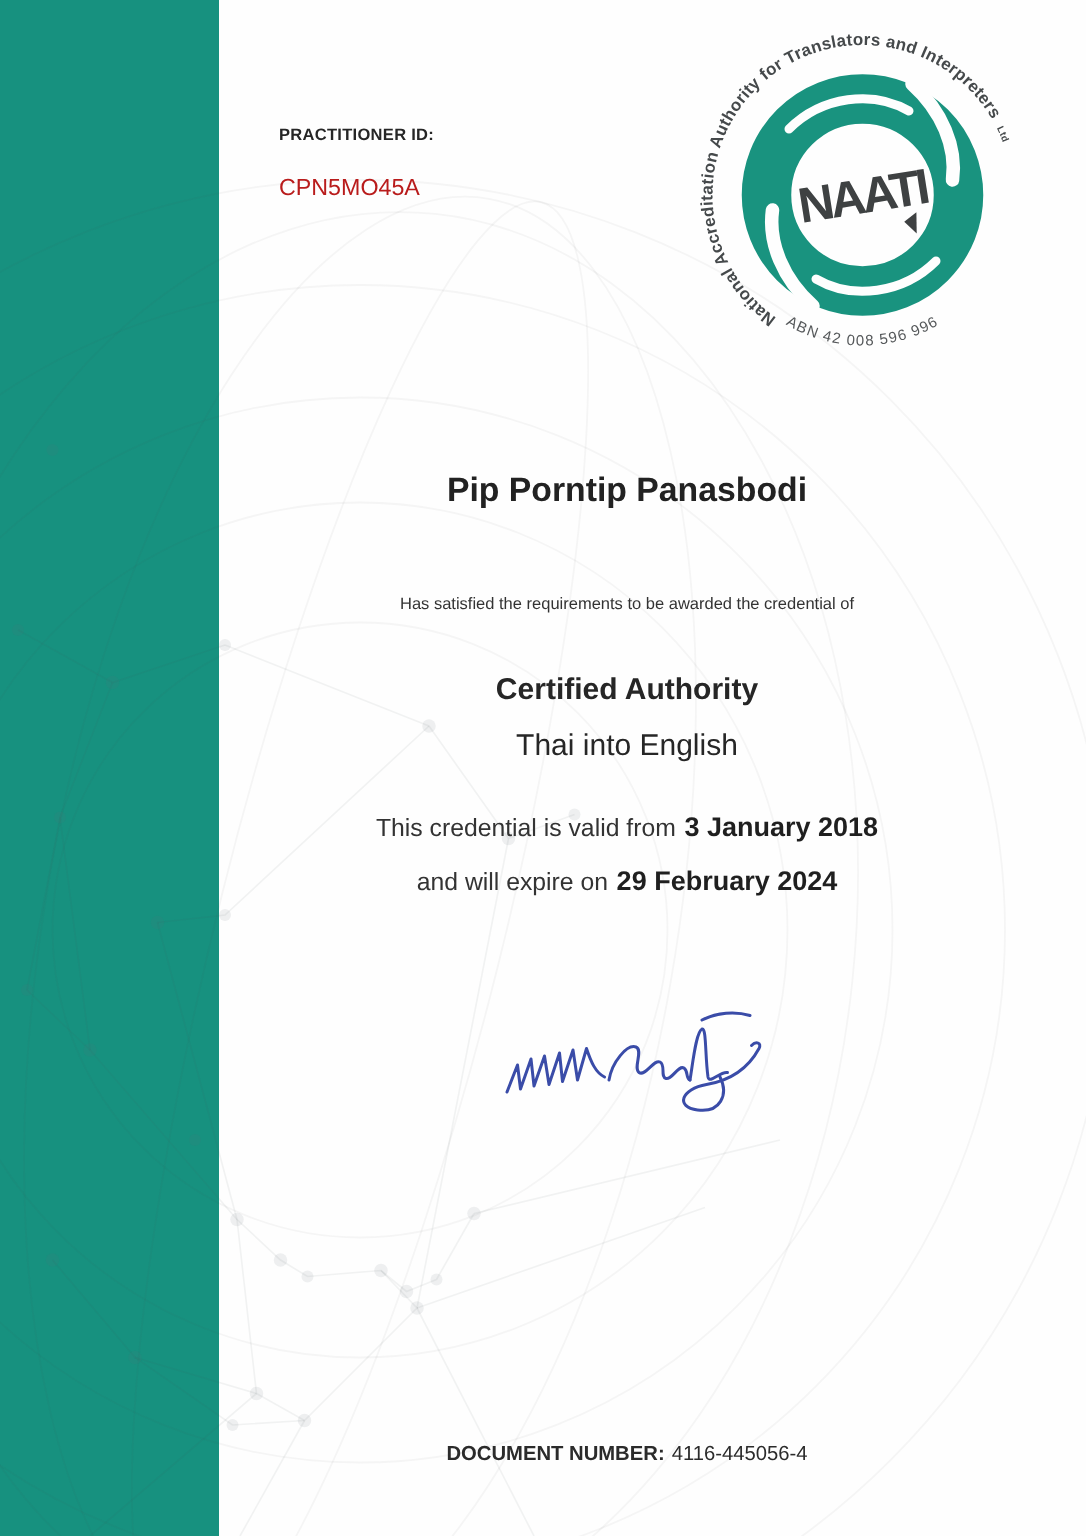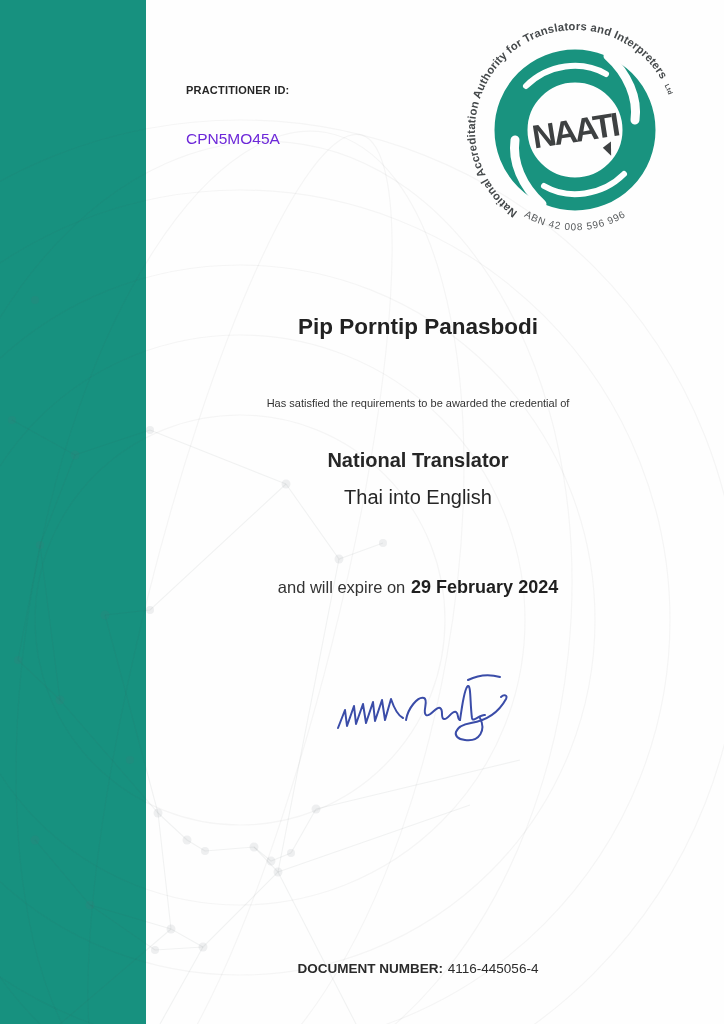--- a/index.html
+++ b/index.html
@@ -11,21 +11,21 @@
   }
   .teal-band{
     position:absolute;left:0;top:0;width:146px;height:1024px;
     background:#17917F;z-index:1;
   }
   .bg-pattern{position:absolute;left:0;top:0;width:724px;height:1024px;z-index:2;}
   .content{position:absolute;left:0;top:0;width:724px;height:1024px;z-index:3;}
 
   .practitioner{position:absolute;left:186px;top:84px;width:260px;text-align:left;}
   .practitioner .label{font-weight:bold;font-size:11px;letter-spacing:.2px;color:#262626;}
-  .practitioner .value{font-size:15.5px;margin-top:34px;color:#6d28d9;}
+  .practitioner .value{font-size:15.5px;margin-top:21px;color:#b91c1c;}
 
   .logo{position:absolute;left:460px;top:18px;width:230px;height:236px;}
 
   .main-col{position:absolute;left:138px;top:0;width:560px;height:956px;}
   .main-col .line{position:absolute;left:0;width:100%;text-align:center;}
 
   .recipient-name{top:314px;font-size:22.5px;font-weight:bold;color:#222;}
   .statement{top:397px;font-size:11px;color:#333;}
   .credential-title{top:449px;font-size:20px;font-weight:bold;color:#262626;}
   .credential-direction{top:486px;font-size:20px;font-weight:normal;color:#262626;}
@@ -144,24 +144,27 @@
       <textPath href="#abnTextPath" startOffset="50%" text-anchor="middle">ABN 42 008 596 996</textPath>
     </text>
   </svg>
 
   <div class="main-col">
 
     <div class="line recipient-name">Pip Porntip Panasbodi</div>
 
     <div class="line statement">Has satisfied the requirements to be awarded the credential of</div>
 
-    <div class="line credential-title">National Translator</div>
+    <div class="line credential-title">Certified Authority</div>
 
     <div class="line credential-direction">Thai into English</div>
 
+    <div class="line validity valid-from">
+      <span class="pre">This credential is valid from</span><span class="date">3 January 2018</span>
+    </div>
 
     <div class="line validity expires">
       <span class="pre">and will expire on</span><span class="date">29 February 2024</span>
     </div>
 
 
     <div class="line doc-number">
       <span class="label">DOCUMENT NUMBER:</span><span>4116-445056-4</span>
     </div>
   </div>

